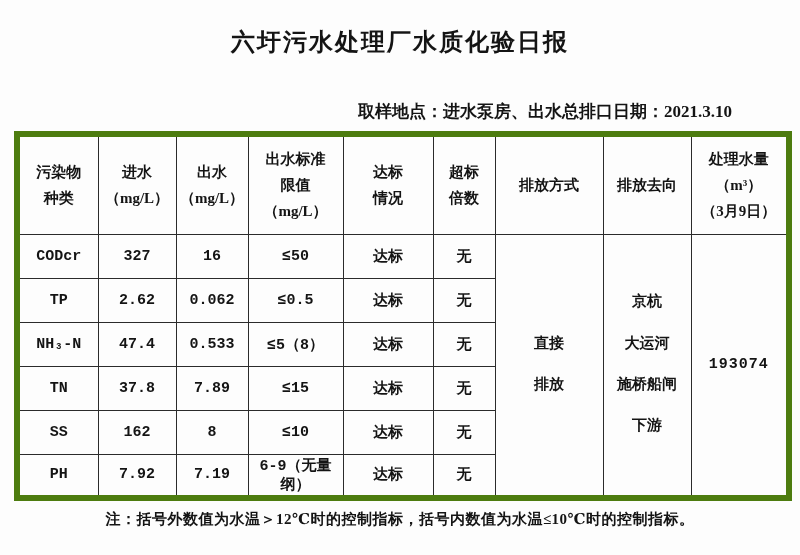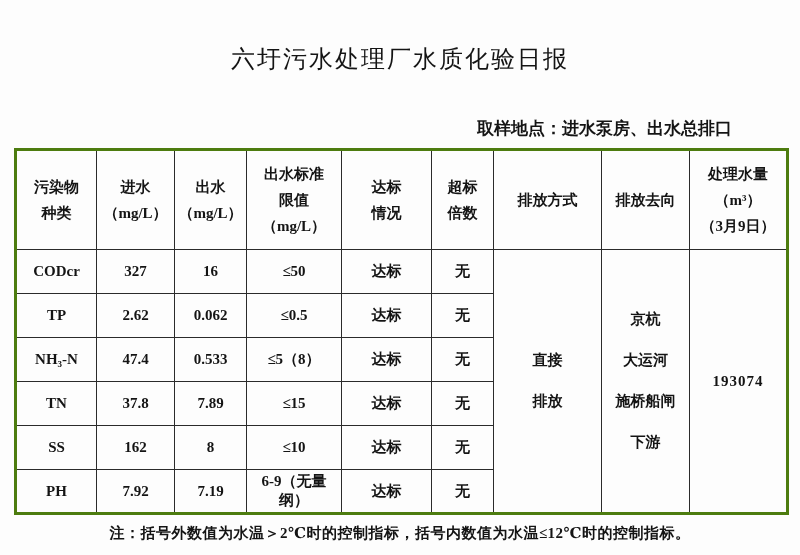--- a/index.html
+++ b/index.html
@@ -11,40 +11,40 @@
     position: relative;
     width: 800px;
     height: 555px;
     background: #fdfdfd;
     font-family: "Liberation Serif", "DejaVu Serif", serif;
     color: #141414;
     overflow: hidden;
     box-sizing: border-box;
   }
   .title {
-    margin-top: 43px;
+    margin-top: 26px;
     text-align: center;
     font-size: 24px;
-    font-weight: normal;
+    font-weight: bold;
     letter-spacing: 2px;
   }
   .info-row {
     display: flex;
     justify-content: flex-end;
     align-items: baseline;
     margin: 42px 68px 8px 54px;
     font-size: 17px;
     font-weight: bold;
   }
   table.report {
     width: 772px;
     margin: 0 14px;
     border-collapse: collapse;
     table-layout: fixed;
-    border: 3px solid #4d7c0f;
+    border: 6px solid #4d7c0f;
   }
   table.report th,
   table.report td {
     border: 1.5px solid #2b2b2b;
     text-align: center;
     vertical-align: middle;
     font-weight: bold;
     padding: 0 2px;
     box-sizing: border-box;
     overflow: hidden;
@@ -54,20 +54,21 @@
     line-height: 1.75;
     white-space: pre-line;
     height: 100px;
     font-weight: bold;
   }
   table.report td {
     font-size: 15px;
   }
   table.report tbody tr {
     height: 44px;
+    font-family: Liberation Mono, monospace;
   }
   td.merged {
     white-space: pre-line;
     font-size: 16px;
     line-height: 2.75;
     margin-top: 37px;
   }
   td.volume {
     font-size: 27px;
     letter-spacing: 1px;
@@ -83,20 +84,21 @@
 </style>
 </head>
 <body>
 
 <div class="page">
 
   <div class="title">六圩污水处理厂水质化验日报</div>
 
   <div class="info-row">
     <span>取样地点：进水泵房、出水总排口</span>
+    <span>日期：2021.3.10</span>
   </div>
 
   <table class="report">
     <colgroup>
       <col style="width:81px">
         <col style="width:78px">
         <col style="width:72px">
       <col style="width:95px">
         <col style="width:90px">
         <col style="width:62px">
@@ -178,15 +180,15 @@
         <td>PH</td>
         <td>7.92</td>
         <td>7.19</td>
         <td>6-9（无量纲）</td>
         <td>达标</td>
         <td>无</td>
       </tr>
     </tbody>
   </table>
 
-  <div class="note">注：括号外数值为水温＞2℃时的控制指标，括号内数值为水温≤12℃时的控制指标。</div>
+  <div class="note">注：括号外数值为水温＞12℃时的控制指标，括号内数值为水温≤10℃时的控制指标。</div>
 
 </div>
 
 </body></html>

